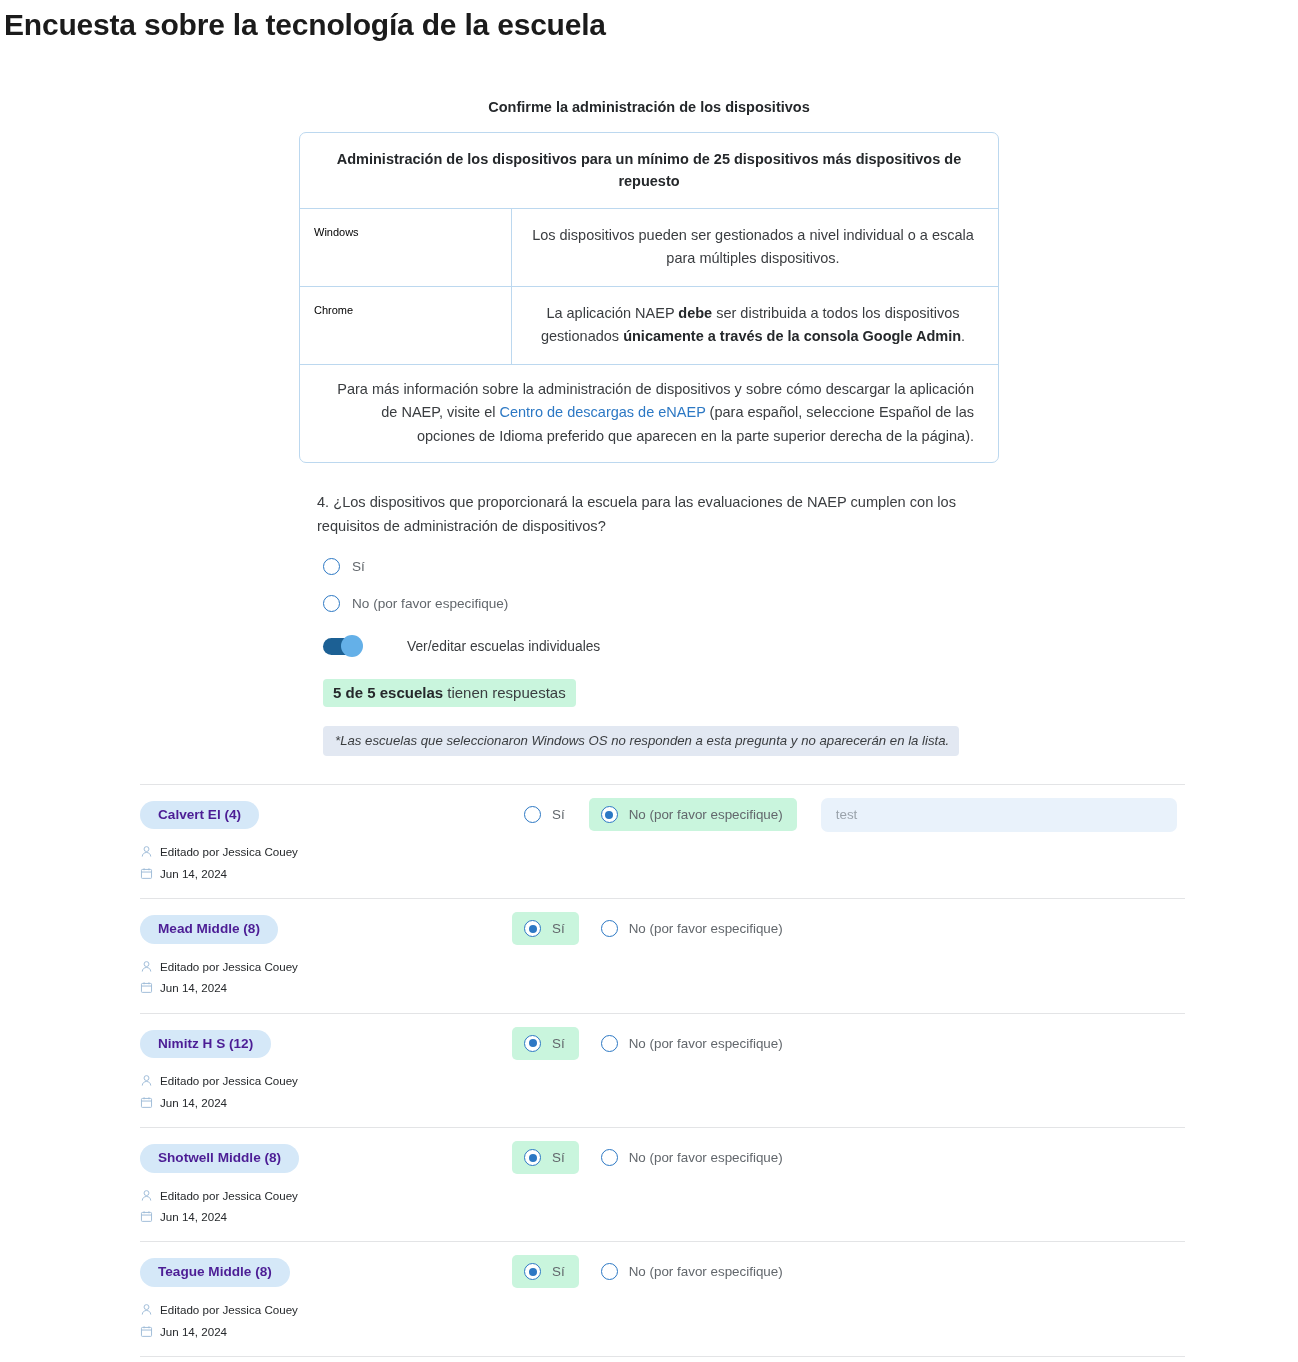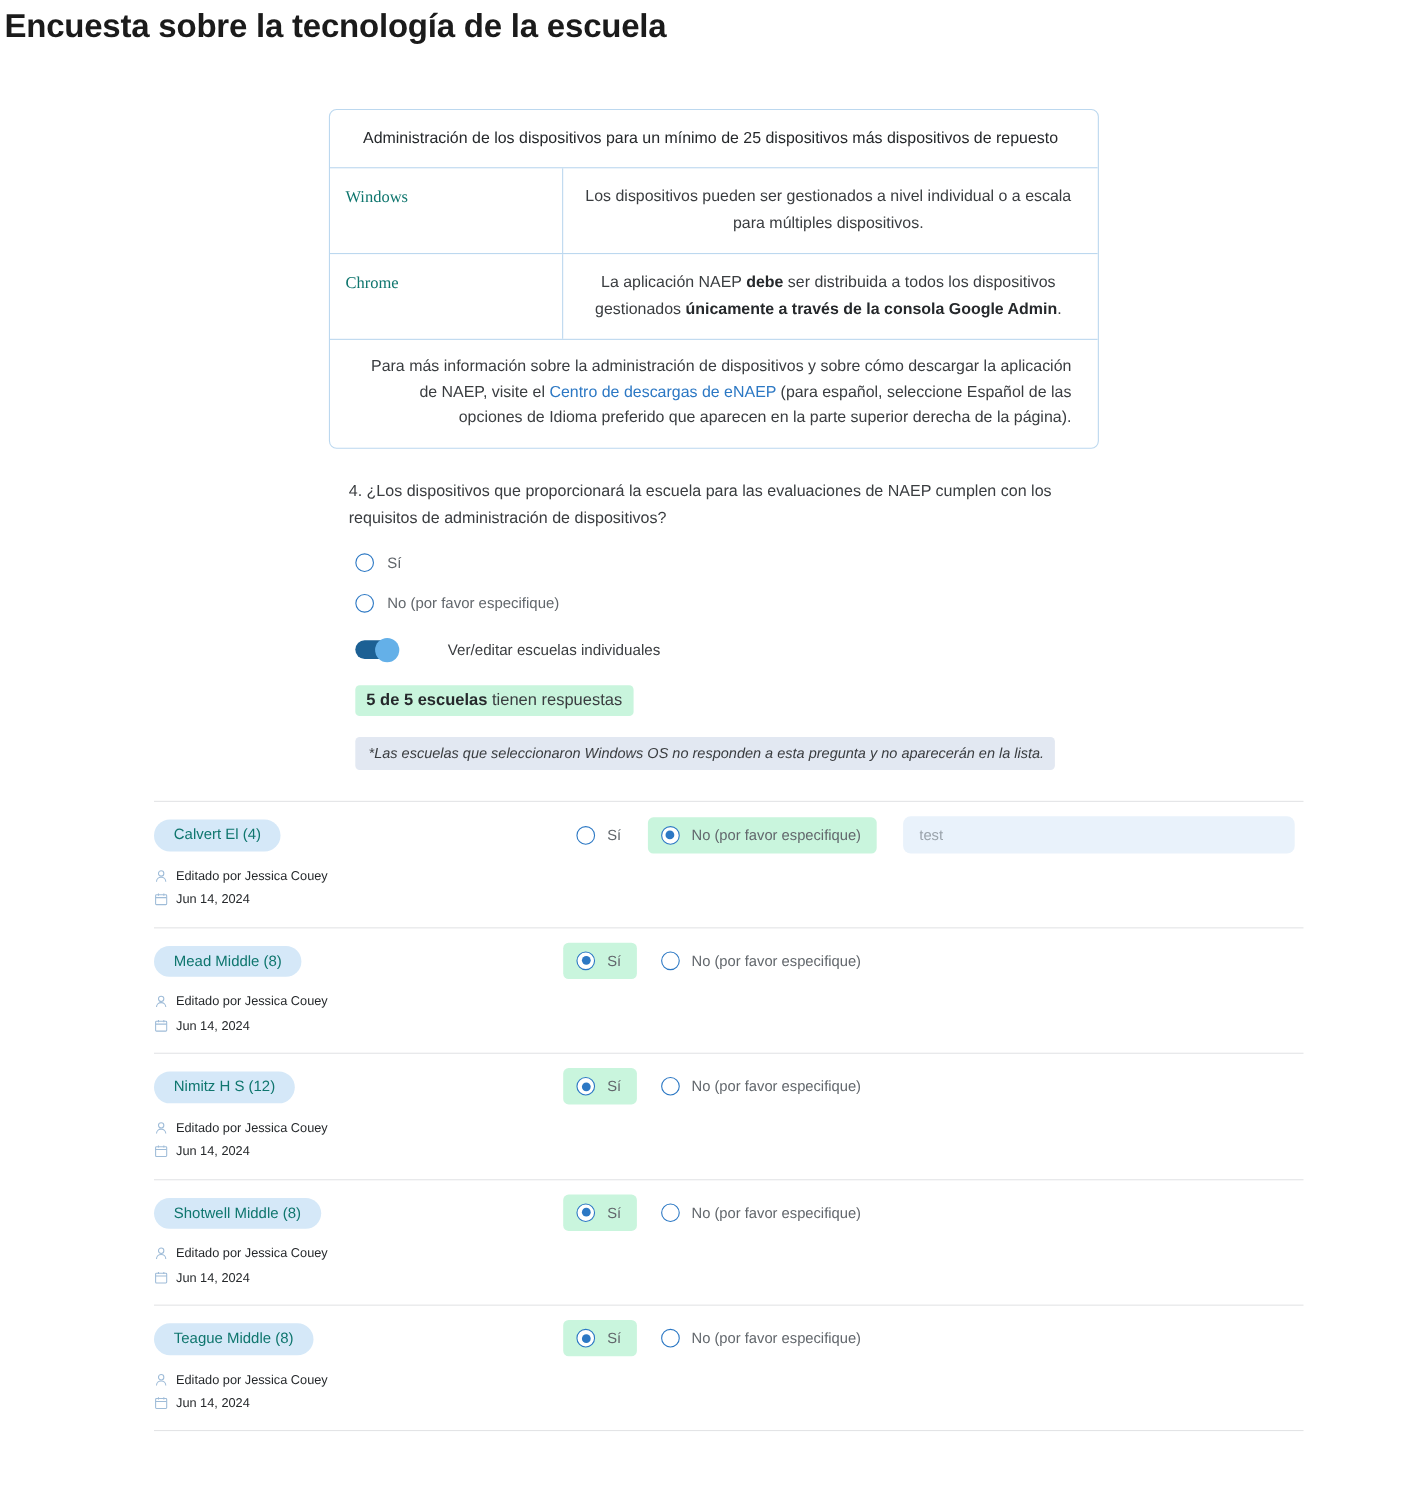--- a/index.html
+++ b/index.html
@@ -46,39 +46,39 @@
   .info-table {
     border: 1px solid #bcd8ef;
     border-radius: 7px;
     overflow: hidden;
     width: 700px;
     margin: 0 auto;
   }
   .it-head {
     padding: 15px 30px;
     font-size: 14.5px;
-    font-weight: 400;
+    font-weight: 700;
+    text-align: center;
     line-height: 1.55;
     color: #25282b;
     border-bottom: 1px solid #bcd8ef;
   }
   .it-row {
     display: flex;
     border-bottom: 1px solid #bcd8ef;
   }
   .it-row:last-child { border-bottom: none; }
   .it-cell-label {
     width: 212px;
     flex: 0 0 212px;
     padding: 15px 0 15px 14px;
-    font-size: 15px;
-    color: #0f766e;
+    font-size: 11px;
+    color: #000000;
     border-right: 1px solid #bcd8ef;
     line-height: 1.6;
-    font-family: Liberation Serif, serif;
   }
   .it-cell-desc {
     flex: 1;
     padding: 15px 18px 15px 14px;
     font-size: 14.5px;
     color: #3a3d40;
     line-height: 1.62;
     text-align: center;
   }
   .it-footer {
@@ -193,25 +193,26 @@
     position: relative;
     border-top: 1px solid #e3e4e6;
     padding: 16px 0 14px 0;
     min-height: 99px;
   }
   .school-row:last-child { border-bottom: 1px solid #e3e4e6; }
 
   .school-pill {
     display: inline-block;
     background: #d5e8f8;
-    color: #0f766e;
+    color: #4c1d95;
     border-radius: 15px;
     padding: 7px 18px 8px 18px;
     font-size: 13.6px;
     line-height: 1;
+    font-weight: bold;
   }
   .meta {
     margin-top: 12px;
     font-size: 11.6px;
     color: #25282b;
     line-height: 1.85;
   }
   .meta-line { display: flex; align-items: center; }
   .meta-icon {
     width: 13px; height: 13px;
@@ -253,20 +254,21 @@
   }
   .spec-input::placeholder { color: #9aa3ab; }
 </style>
 </head>
 <body>
 
 <h1 class="page-title">Encuesta sobre la tecnología de la escuela</h1>
 
 <div class="survey-block">
 
+  <div class="table-caption">Confirme la administración de los dispositivos</div>
 
   <div class="info-table">
     <div class="it-head">Administración de los dispositivos para un mínimo de 25 dispositivos más dispositivos de repuesto</div>
 
     <div class="it-row">
       <div class="it-cell-label">Windows</div>
       <div class="it-cell-desc">Los dispositivos pueden ser gestionados a nivel individual o a escala para múltiples dispositivos.</div>
     </div>
 
     <div class="it-row">

